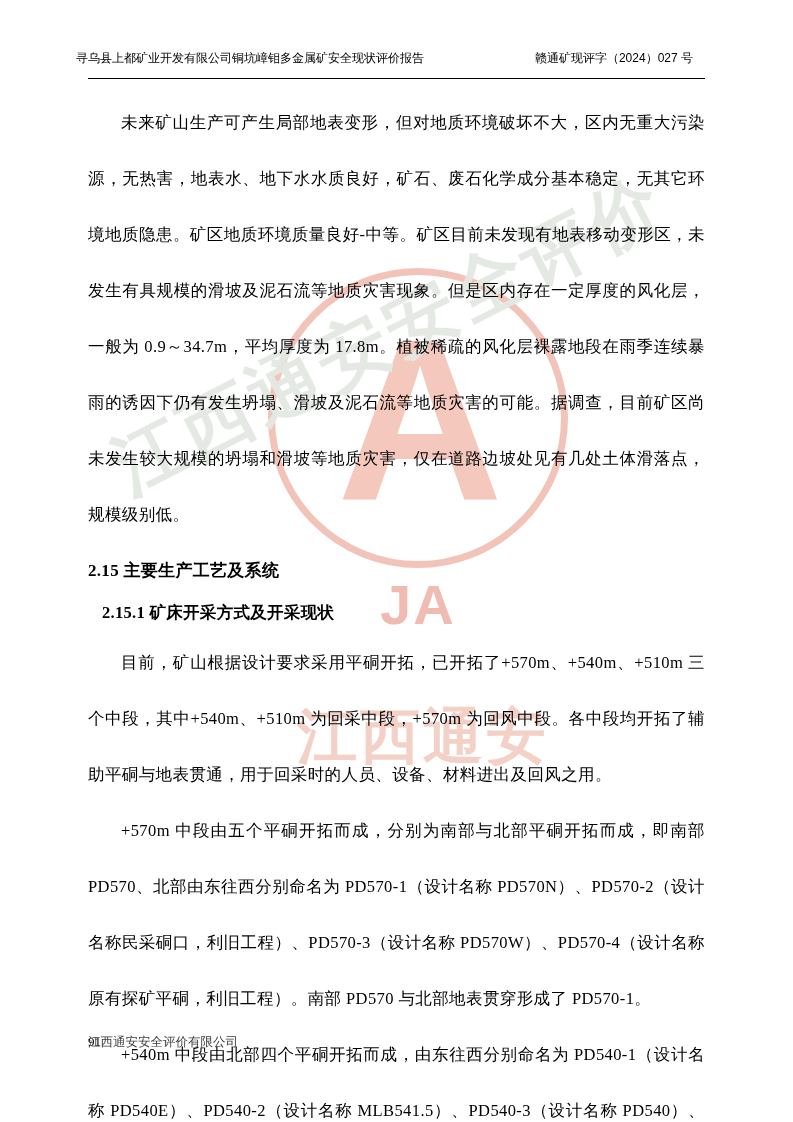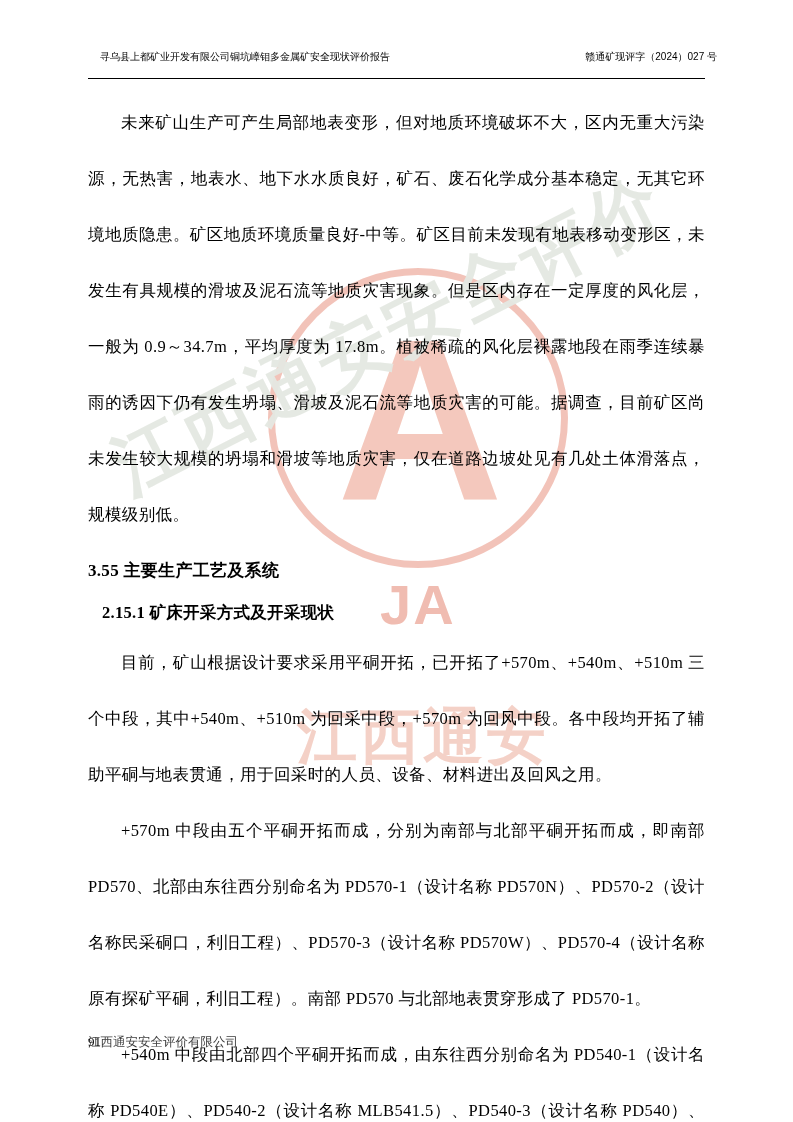--- a/index.html
+++ b/index.html
@@ -77,27 +77,27 @@
     font-weight: bold;
     color: #f4cfc5;
     letter-spacing: 3px;
     white-space: nowrap;
     opacity: 0.95;
   }
 
   
   .header {
     position: absolute;
-    left: 100px; top: 50px;
+    left: 76px; top: 50px;
     width: 617px;
     display: flex;
     justify-content: space-between;
     align-items: flex-end;
     font-family: "Liberation Sans", sans-serif;
-    font-size: 10px;
+    font-size: 12px;
     color: #000;
     z-index: 10;
   }
   .header-left { white-space: nowrap; }
   .header-right { white-space: nowrap; }
   .header-rule {
     position: absolute;
     left: 88px; top: 78px;
     width: 617px;
     height: 1px;
@@ -174,21 +174,21 @@
   </div>
 
   <div class="header">
     <div class="header-left">寻乌县上都矿业开发有限公司铜坑嶂钼多金属矿安全现状评价报告</div>
     <div class="header-right">赣通矿现评字（2024）027 号</div>
   </div>
   <div class="header-rule"></div>
 
   <div class="content">
     <p class="body">未来矿山生产可产生局部地表变形，但对地质环境破坏不大，区内无重大污染源，无热害，地表水、地下水水质良好，矿石、废石化学成分基本稳定，无其它环境地质隐患。矿区地质环境质量良好-中等。矿区目前未发现有地表移动变形区，未发生有具规模的滑坡及泥石流等地质灾害现象。但是区内存在一定厚度的风化层，一般为 0.9～34.7m，平均厚度为 17.8m。植被稀疏的风化层裸露地段在雨季连续暴雨的诱因下仍有发生坍塌、滑坡及泥石流等地质灾害的可能。据调查，目前矿区尚未发生较大规模的坍塌和滑坡等地质灾害，仅在道路边坡处见有几处土体滑落点，规模级别低。</p>
-    <h3 class="heading">3.55 主要生产工艺及系统</h3>
+    <h3 class="heading">2.15 主要生产工艺及系统</h3>
     <h4 class="subheading">2.15.1 矿床开采方式及开采现状</h4>
     <p class="body">目前，矿山根据设计要求采用平硐开拓，已开拓了+570m、+540m、+510m 三个中段，其中+540m、+510m 为回采中段，+570m 为回风中段。各中段均开拓了辅助平硐与地表贯通，用于回采时的人员、设备、材料进出及回风之用。</p>
     <p class="body">+570m 中段由五个平硐开拓而成，分别为南部与北部平硐开拓而成，即南部 PD570、北部由东往西分别命名为 PD570-1（设计名称 PD570N）、PD570-2（设计名称民采硐口，利旧工程）、PD570-3（设计名称 PD570W）、PD570-4（设计名称原有探矿平硐，利旧工程）。南部 PD570 与北部地表贯穿形成了 PD570-1。</p>
     <p class="body">+540m 中段由北部四个平硐开拓而成，由东往西分别命名为 PD540-1（设计名称 PD540E）、PD540-2（设计名称 MLB541.5）、PD540-3（设计名称 PD540）、PD540-4（设计名称原有 PD9-1），即设计的 PD540-1、PD540-3 及设计利旧工程的 PD540-2、PD540-4。PD540-3 为+540m 中段主平硐。</p>
   </div>
 
   <div class="footer">
     <div class="footer-company">江西通安安全评价有限公司</div>
     <div class="footer-page">91</div>
   </div>

